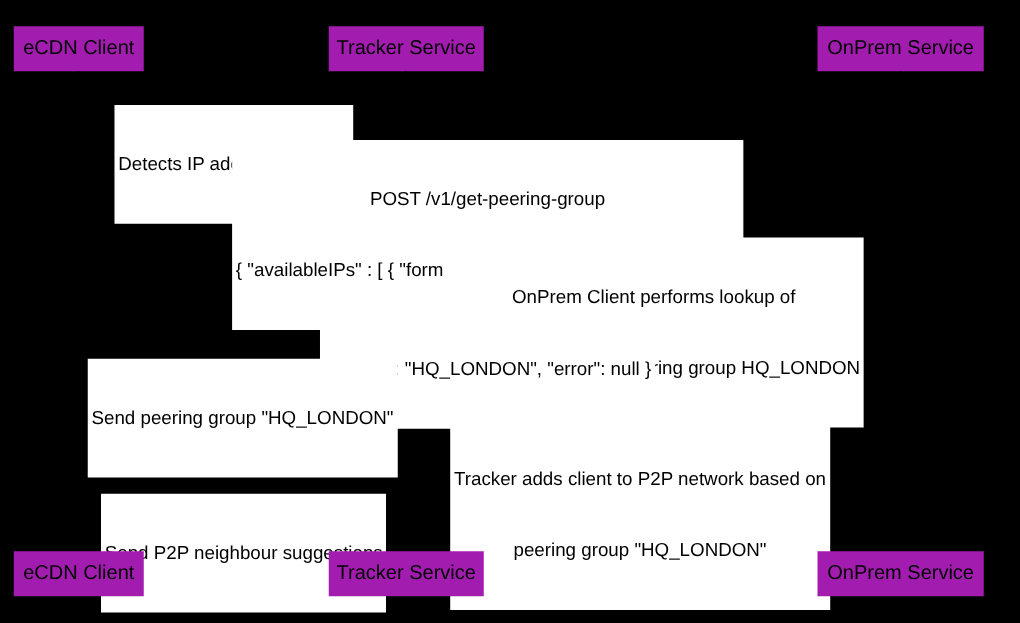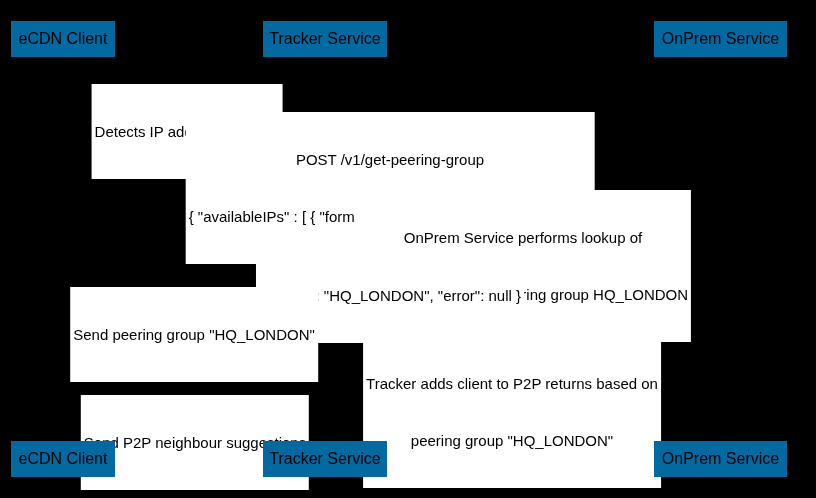--- a/index.html
+++ b/index.html
@@ -11,21 +11,21 @@
     position: relative;
     width: 816px;
     height: 498px;
     background: #000000;
     overflow: hidden;
     font-family: "Liberation Sans", sans-serif;
   }
   .actor {
     position: absolute;
     height: 36px;
-    background: #0369a1;
+    background: #a21caf;
     color: #000000;
     display: flex;
     align-items: center;
     justify-content: center;
     font-size: 16px;
     white-space: nowrap;
   }
   .actor span { white-space: nowrap; }
   .lifeline {
     position: absolute;
@@ -69,34 +69,34 @@
   <div class="msg" style="left:187px; top:84px;">
     <span>Detects IP address 10.0.0.1</span>
   </div>
 
   <div class="msg" style="left:390px; top:112px;text-align:center;">
     <span>POST /v1/get-peering-group</span>
     <span>{ "availableIPs" : [ { "format": "ipv4", "address": "10.0.0.1" } ] }</span>
   </div>
 
   <div class="msg" style="left:523px; top:190px;">
-    <span>OnPrem Service performs lookup of</span>
+    <span>OnPrem Client performs lookup of</span>
     <span>10.0.0.1 and returns peering group HQ_LONDON</span>
   </div>
 
   <div class="msg" style="left:390px; top:248px;">
     <span>{ "result": "HQ_LONDON", "error": null }</span>
   </div>
 
   <div class="msg" style="left:194px; top:287px;">
     <span>Send peering group "HQ_LONDON"</span>
   </div>
 
   <div class="msg" style="left:512px; top:336px;">
-    <span>Tracker adds client to P2P returns based on</span>
+    <span>Tracker adds client to P2P network based on</span>
     <span>peering group "HQ_LONDON"</span>
   </div>
 
   <div class="msg" style="left:195px; top:395px;">
     <span>Send P2P neighbour suggestions</span>
   </div>
 
   <div class="actor" style="left:11px; top:441px; width:104px;">
     <span>eCDN Client</span>
   </div>

